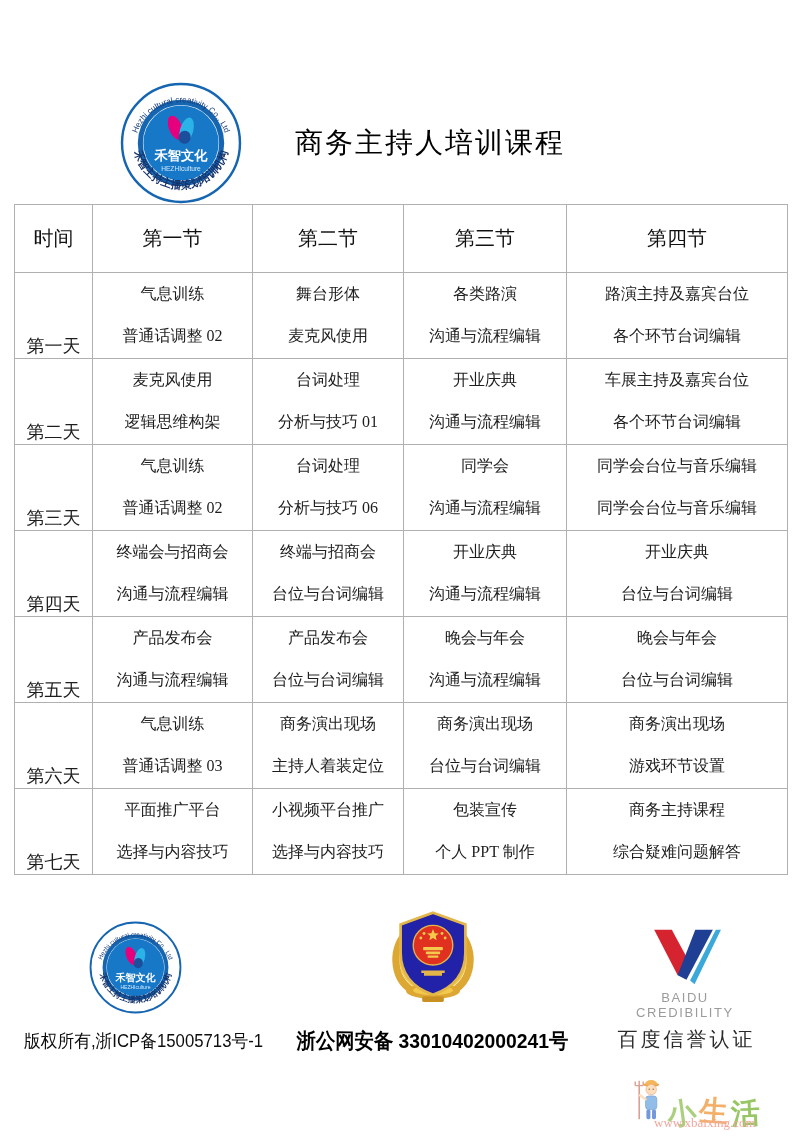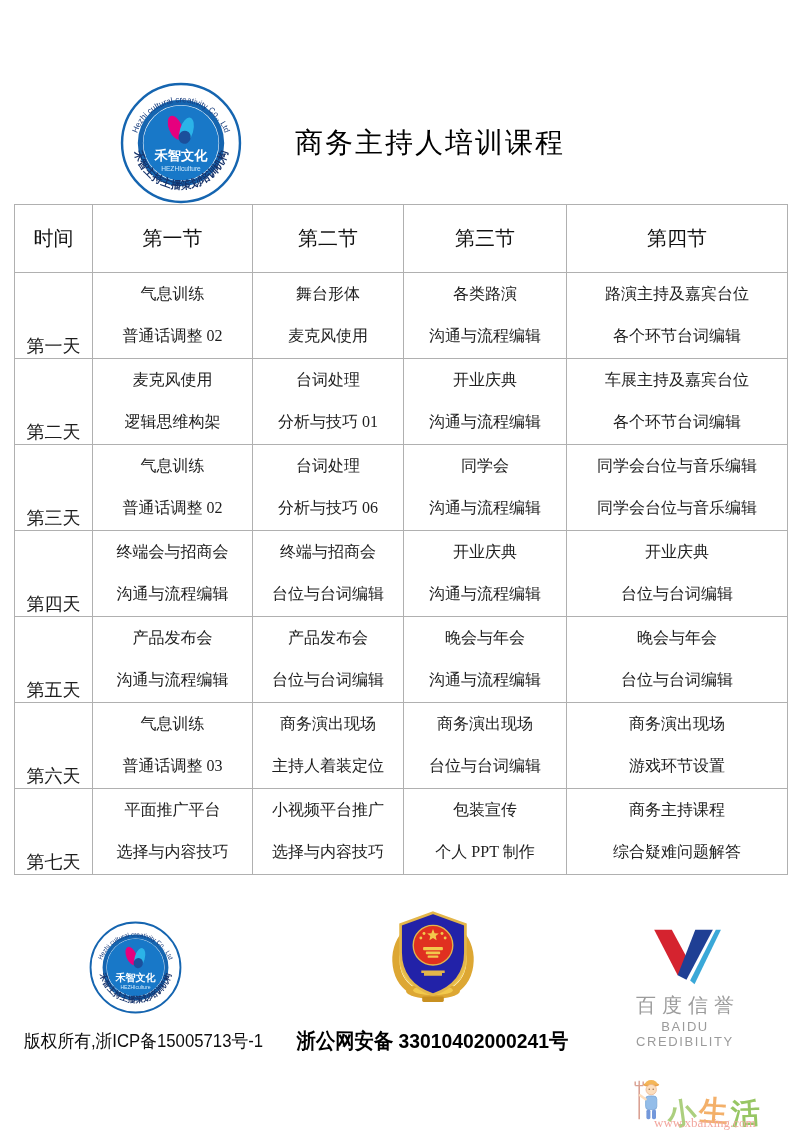--- a/index.html
+++ b/index.html
@@ -353,22 +353,22 @@
 </svg>
 
 <div class="police-text">浙公网安备 33010402000241号</div>
 
 <div class="baidu">
   <svg class="baidu-v" viewBox="0 0 100 90">
     <polygon points="8,8 32,8 58,56 40,70" fill="#d5232f"></polygon>
     <polygon points="40,70 64,8 88,8 52,76" fill="#1f3f94"></polygon>
     <polygon points="92,8 99,8 63,82 57,77" fill="#3aa8d8"></polygon>
   </svg>
-  <div class="baidu-cn">百度信誉</div>
   <div class="baidu-en">BAIDU CREDIBILITY</div>
+  <div class="baidu-cert">百度信誉认证</div>
 </div>
 
 <div class="watermark">
   <div class="wm-row">
     <svg class="wm-figure" viewBox="0 0 40 60">
       <line x1="9" y1="12" x2="9" y2="54" stroke="#d79a8a" stroke-width="2"></line>
       <path d="M4,12 h10 M4,7 v5 M9,6 v6 M14,7 v5" stroke="#d79a8a" stroke-width="1.8" fill="none"></path>
       <ellipse cx="24" cy="11" rx="10" ry="2.6" fill="#e89b3c"></ellipse>
       <path d="M16,11 a8,6 0 0 1 16,0 z" fill="#f4b04a"></path>
       <circle cx="24" cy="17" r="6.5" fill="#fddcb8" stroke="#e8b088" stroke-width="1"></circle>

